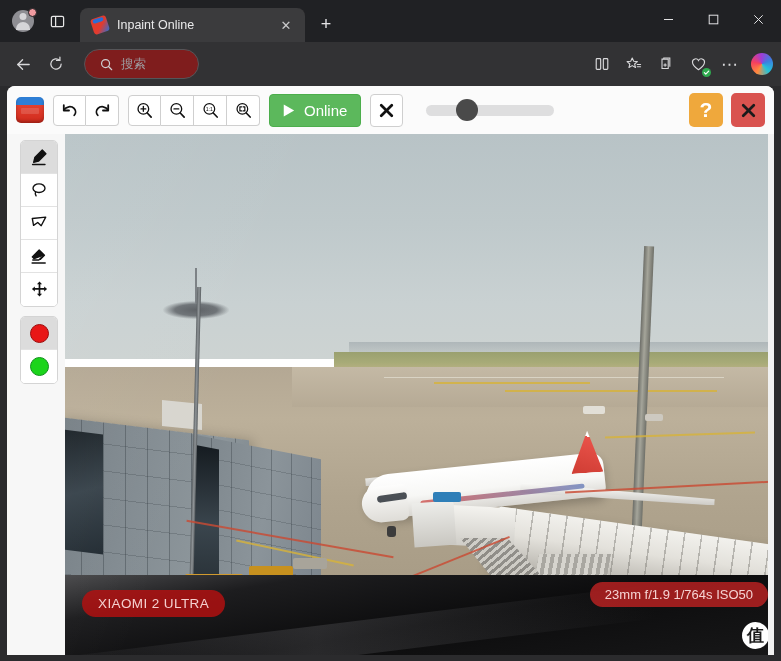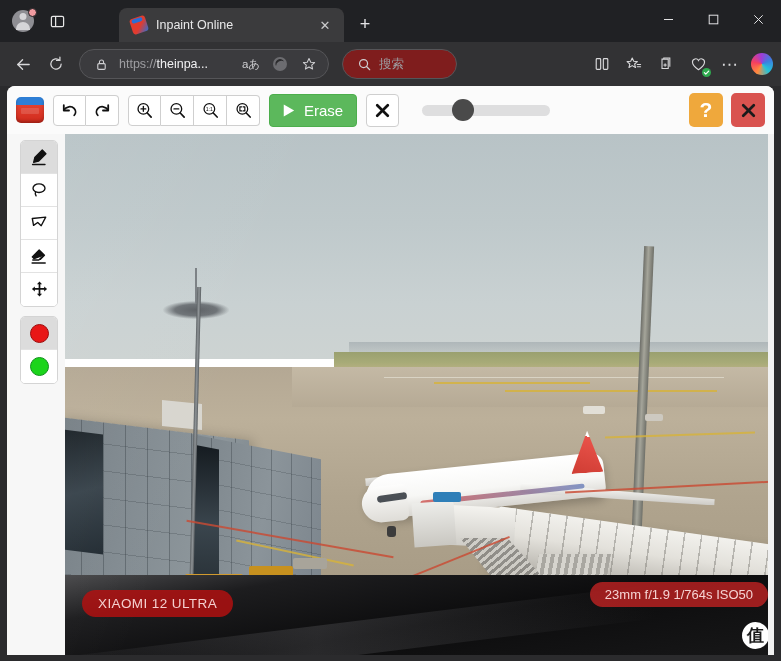--- a/index.html
+++ b/index.html
@@ -8,21 +8,21 @@
     overflow: hidden;
     background: #202020;
     font-family: "Liberation Sans", sans-serif;
   }
 
   
   .browser { width: 781px; height: 661px; position: relative; background: #202124; }
 
   .titlebar {
     height: 42px; background: #202124;
-    display: flex; align-items: flex-end; position: relative; gap: 39px;
+    display: flex; align-items: flex-end; position: relative;
   }
   .tb-left {
     display: flex; align-items: center; gap: 10px;
     padding: 0 10px 8px 12px;
   }
   .avatar {
     width: 22px; height: 22px; border-radius: 50%;
     background: #8e8e93; position: relative;
     display: flex; align-items: flex-end; justify-content: center;
     overflow: visible;
@@ -458,41 +458,20 @@
           <polyline points="8,4 3,9 8,14"></polyline>
       </svg>
     </div>
     <div class="nav-ic">
       <svg width="16" height="16" viewBox="0 0 18 18" fill="none" stroke="currentColor" stroke-width="1.4" stroke-linecap="round">
         <path d="M14.8 9a5.8 5.8 0 1 1-1.8-4.2"></path>
           <polyline points="13.4,1.2 13.4,5 9.6,5"></polyline>
       </svg>
     </div>
 
-    <div class="omnibox">
-      <div class="omni-ic">
-        <svg width="13" height="13" viewBox="0 0 14 14" fill="none" stroke="currentColor" stroke-width="1.2">
-          <rect x="3" y="6" width="8" height="6.2" rx="1.2"></rect>
-            <path d="M4.8 6V4.3a2.2 2.2 0 0 1 4.4 0V6"></path>
-        </svg>
-      </div>
-      <div class="omni-url"><span class="scheme">https://</span><span>theinpa...</span></div>
-      <div class="omni-ic" style="font-size:11.5px;">aあ</div>
-      <div class="omni-ic">
-        <svg width="16" height="16" viewBox="0 0 16 16">
-            <circle cx="8" cy="8" r="7" fill="#6c6c70"></circle>
-            <path d="M4 10a4.6 4.6 0 0 1 8-4.6A5.6 5.6 0 0 0 4 10z" fill="#2b2b2d"></path>
-          </svg>
-      </div>
-      <div class="omni-ic">
-        <svg width="14" height="14" viewBox="0 0 16 16" fill="none" stroke="currentColor" stroke-width="1.2" stroke-linejoin="round">
-          <polygon points="8,1.8 10,6 14.4,6.4 11.1,9.4 12.1,13.8 8,11.5 3.9,13.8 4.9,9.4 1.6,6.4 6,6"></polygon>
-        </svg>
-      </div>
-    </div>
 
     <div class="searchbox">
       <div class="omni-ic">
         <svg width="13" height="13" viewBox="0 0 14 14" fill="none" stroke="currentColor" stroke-width="1.3">
             <circle cx="6" cy="6" r="4.3"></circle>
             <line x1="9.2" y1="9.2" x2="12.6" y2="12.6" stroke-linecap="round"></line>
           </svg>
       </div>
       <div class="search-ph">搜索</div>
     </div>
@@ -583,21 +562,21 @@
                 <line x1="12.9" y1="12.6" x2="17" y2="16.9" stroke-width="1.7" stroke-linecap="round"></line>
               <path d="M6.2 6.1h1.8M6.2 6.1v1.8M11.4 6.1H9.6M11.4 6.1v1.8M6.2 10.5h1.8M6.2 10.5V8.7M11.4 10.5H9.6M11.4 10.5V8.7" stroke-linecap="round"></path>
             </svg>
           </div>
         </div>
 
         <div class="erase-btn">
           <svg width="17" height="17" viewBox="0 0 18 18" fill="#fff">
               <polygon points="4,2.6 15,9 4,15.4"></polygon>
             </svg>
-          <span>Erase</span>
+          <span>Online</span>
         </div>
 
         <div class="solo-btn">
           <svg width="17" height="17" viewBox="0 0 18 18" stroke="#111" stroke-width="2.9" stroke-linecap="round">
             <line x1="3.4" y1="3.4" x2="14.6" y2="14.6"></line>
               <line x1="14.6" y1="3.4" x2="3.4" y2="14.6"></line>
           </svg>
         </div>
 
         <div class="slider-wrap">
@@ -721,21 +700,21 @@
             <div class="veh" style="left:552px;top:456px;width:52px;height:22px;background:#d9d6cf;"></div>
             <div class="veh" style="left:600px;top:470px;width:44px;height:18px;background:#b9b5ac;"></div>
             <div class="veh" style="left:518px;top:272px;width:22px;height:8px;background:#e2dfd7;"></div>
             <div class="veh" style="left:580px;top:280px;width:18px;height:7px;background:#cdc9c0;"></div>
 
             <div class="dark-band">
               <div class="dark-streak"></div>
             </div>
             <div class="glass-overlay"></div>
 
-            <div class="badge-model">XIAOMI 12 ULTRA</div>
+            <div class="badge-model">XIAOMI 2 ULTRA</div>
             <div class="badge-exif">23mm  f/1.9  1/764s  ISO50</div>
             <div class="watermark">
               <div class="wm-logo">值</div>
             </div>
           </div>
           <div class="scroll-edge"></div>
         </div>
 
       </div>
     </div>

